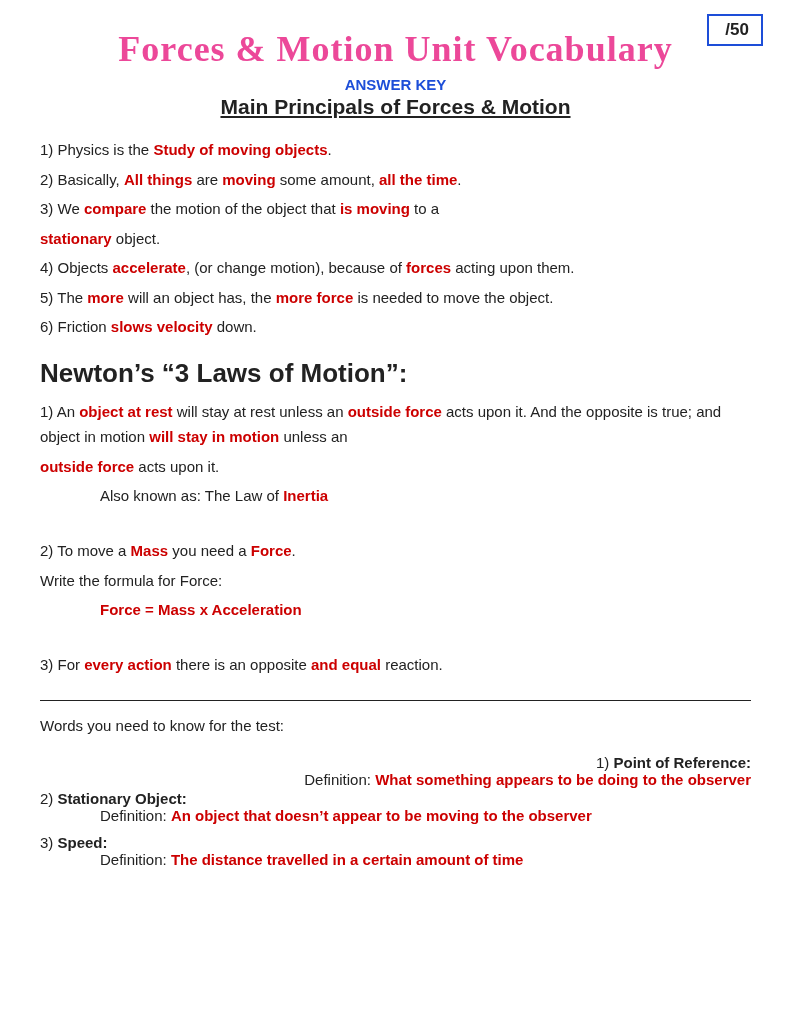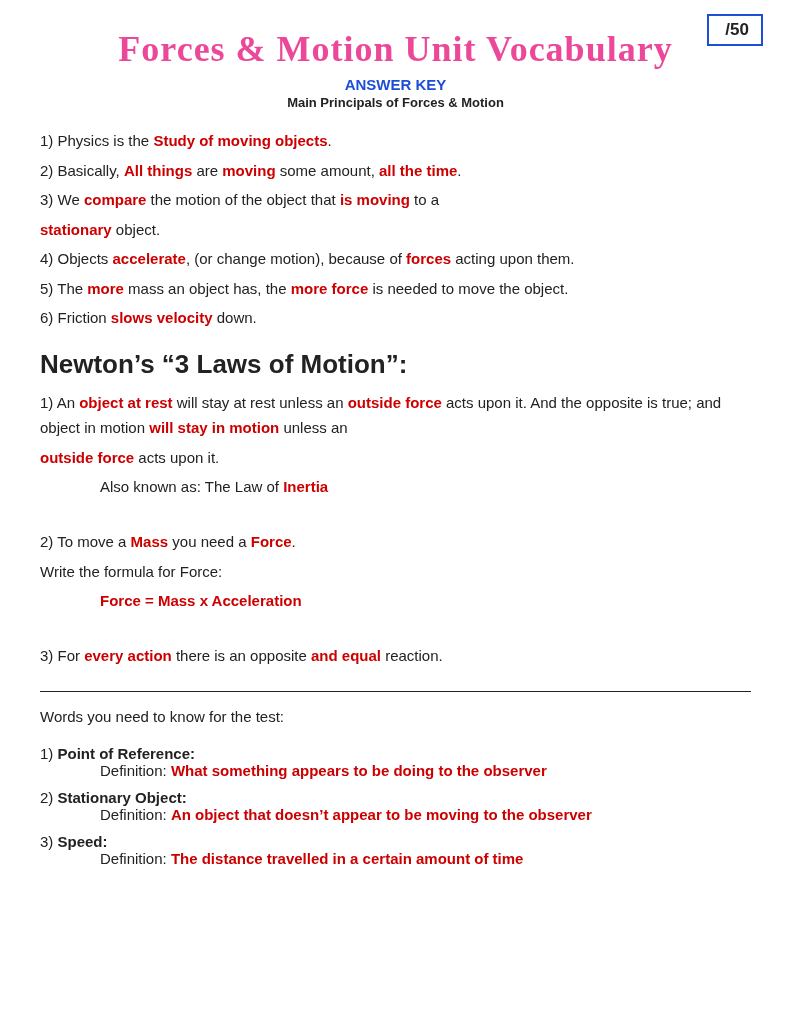--- a/index.html
+++ b/index.html
@@ -35,21 +35,22 @@
     .answer-key {
       text-align: center;
       color: #1d4ed8;
       font-weight: bold;
       font-size: 15px;
       margin-bottom: 2px;
     }
     .subtitle {
       text-align: center;
       font-weight: bold;
-      font-size: 13px;
+      font-size: 21px;
+      text-decoration: underline;
       margin-bottom: 18px;
     }
     .red { color: #cc0000; font-weight: bold; }
     .section { margin-bottom: 10px; line-height: 1.7; }
     .section p { margin-bottom: 4px; }
     .newton-title {
       font-size: 26px;
       font-weight: bold;
       margin: 18px 0 10px 0;
     }
@@ -91,21 +92,21 @@
   <p>
     <span>3) We </span><span class="red">compare</span><span> the motion of the object that </span><span class="red">is moving</span><span> to a </span>
   </p>
   <p>
     <span class="red">stationary</span><span> object.</span>
   </p>
   <p>
     <span>4) Objects </span><span class="red">accelerate</span><span>, (or change motion), because of </span><span class="red">forces</span><span> acting upon them.</span>
   </p>
   <p>
-    <span>5) The </span><span class="red">more</span><span> mass an object has, the </span><span class="red">more force</span><span> is needed to move the object.</span>
+    <span>5) The </span><span class="red">more</span><span> will an object has, the </span><span class="red">more force</span><span> is needed to move the object.</span>
   </p>
   <p>
     <span>6) Friction </span><span class="red">slows velocity</span><span> down.</span>
   </p>
 </div>
 
 <div class="newton-title">Newton’s “3 Laws of Motion”:</div>
 
 <div class="section">
   
@@ -130,21 +131,21 @@
   <p>
     <span>3) For </span><span class="red">every action</span><span> there is an opposite </span><span class="red">and equal</span><span> reaction.</span>
   </p>
 </div>
 
 <hr class="divider">
 
 <div class="vocab-section">
   <p style="margin-bottom:20px;">Words you need to know for the test:</p>
 
-  <div style="margin-bottom:10px;">
+  <div style="margin-bottom:2px;text-align:right;">
     <p>
       <span>1) </span><span class="vocab-title">Point of Reference:</span>
     </p>
     <p class="vocab-def">
       <span>Definition: </span><span class="red">What something appears to be doing to the observer</span>
     </p>
   </div>
 
   <div style="margin-bottom:10px;">
     <p>

